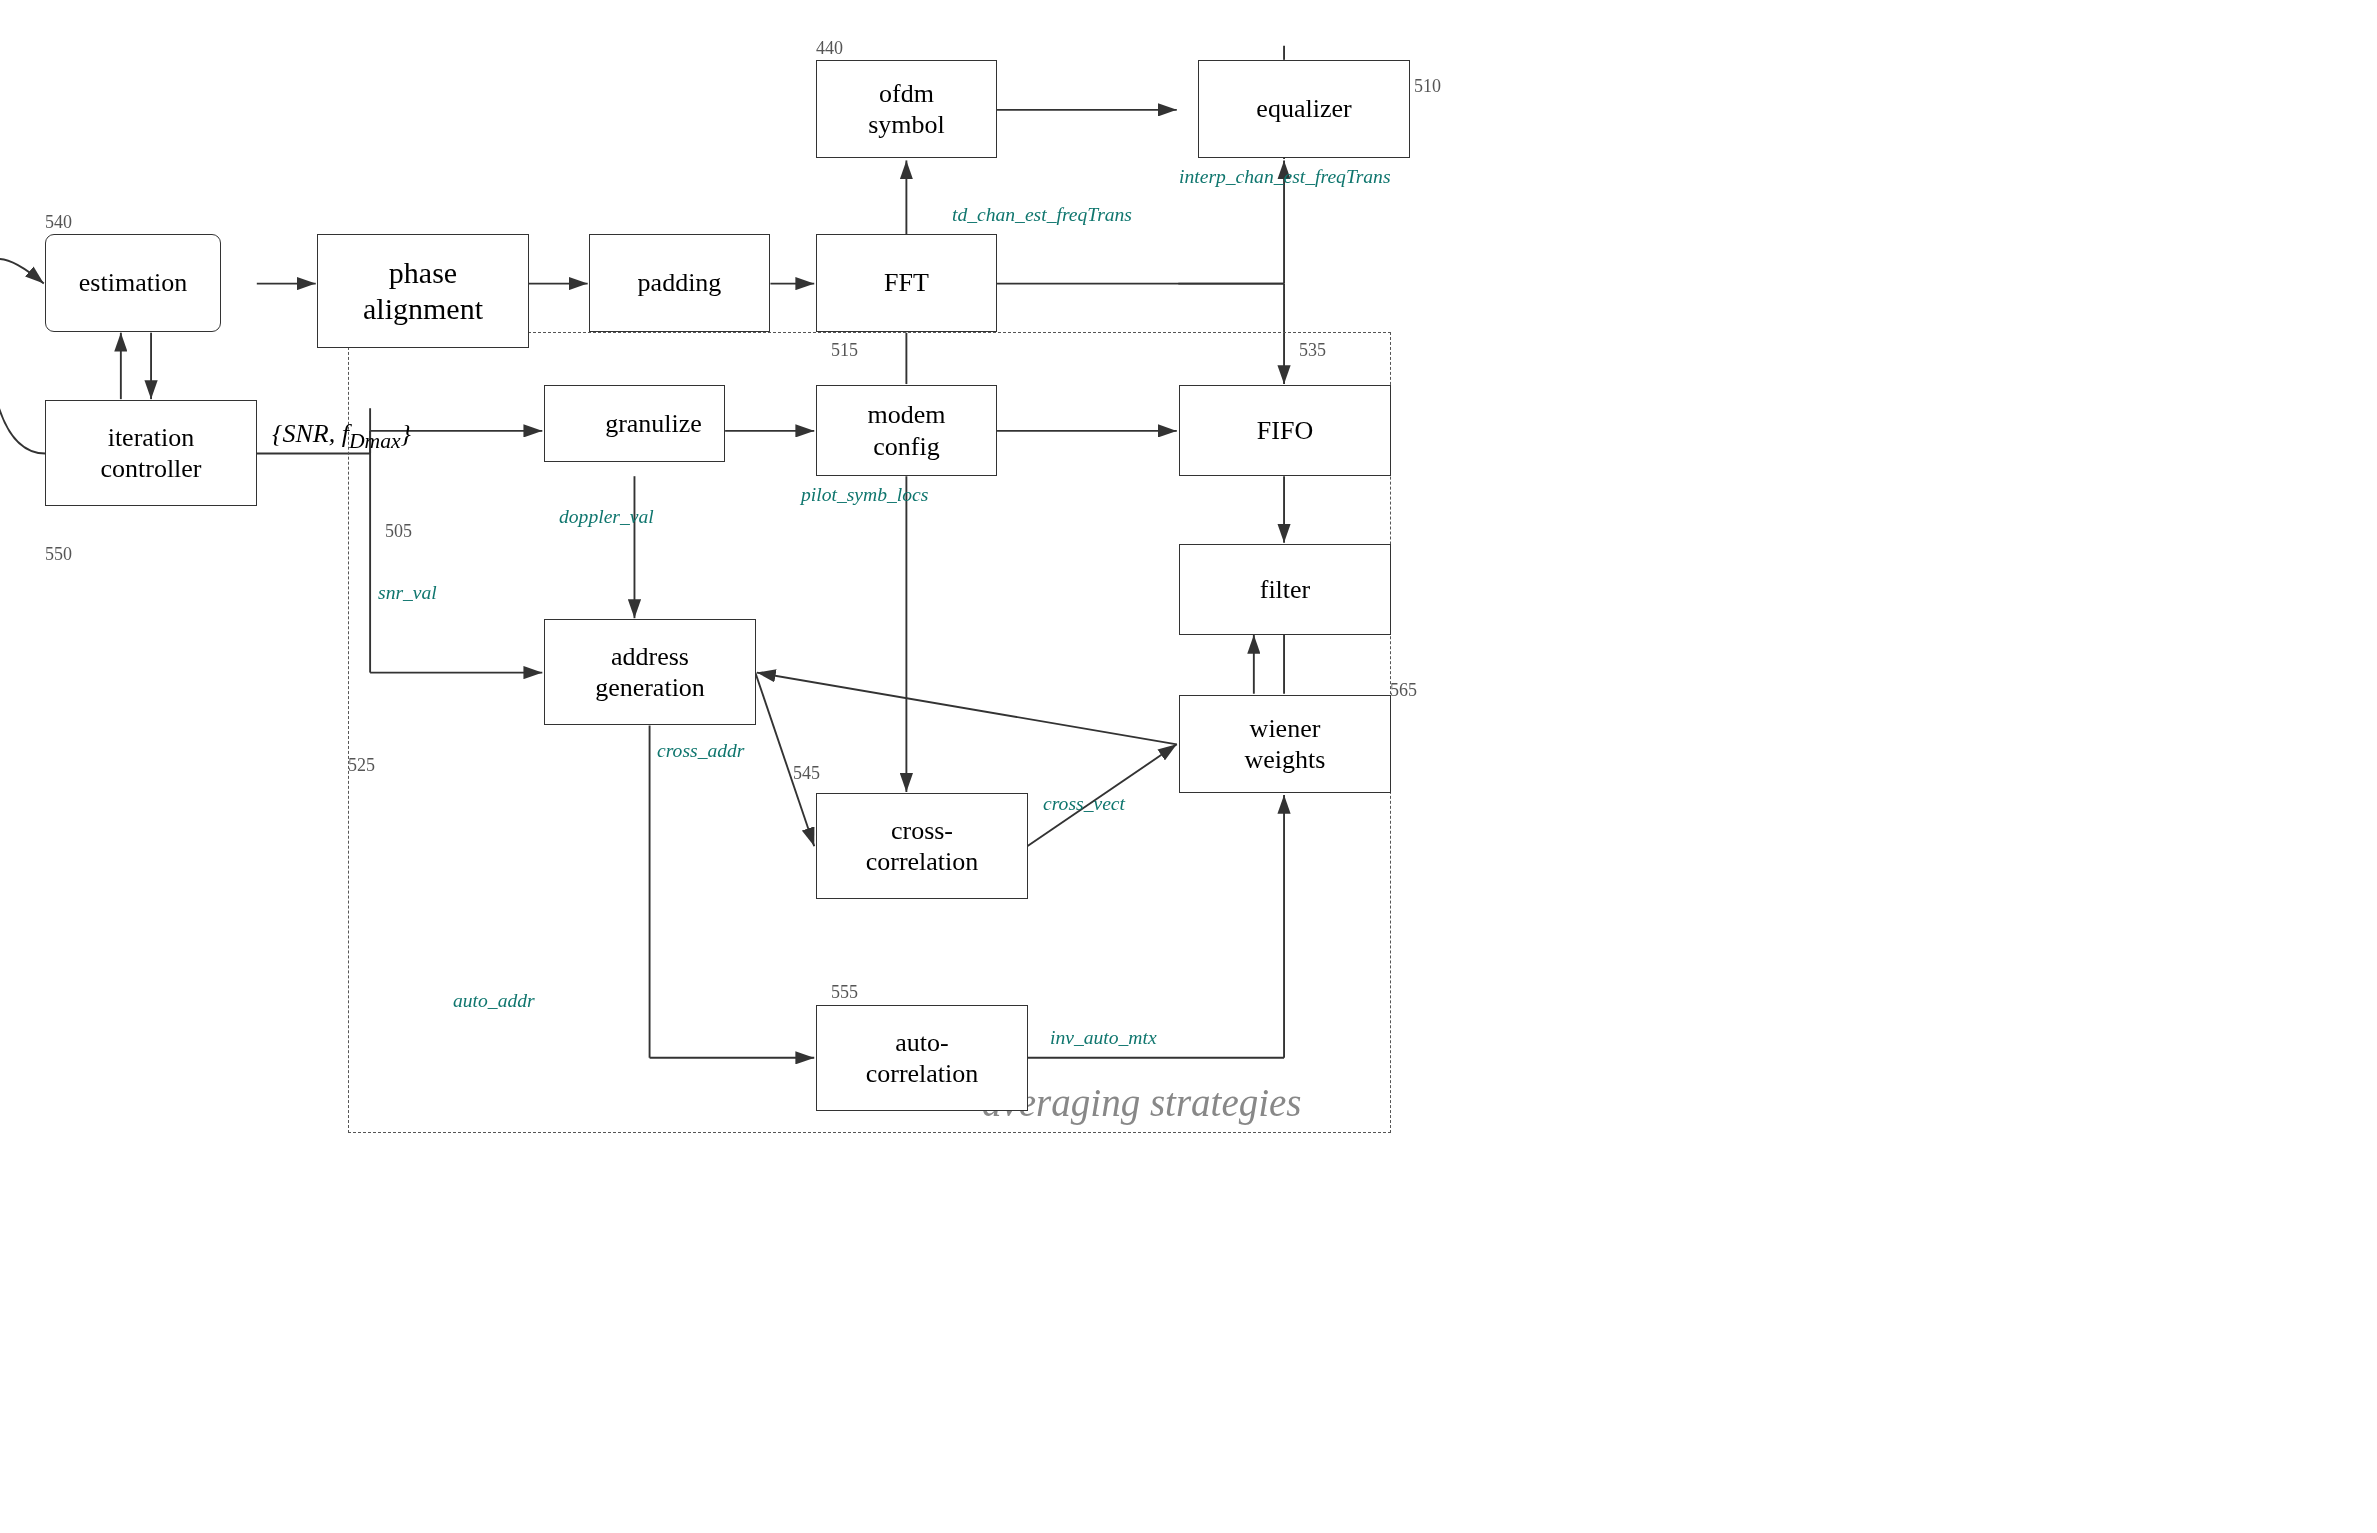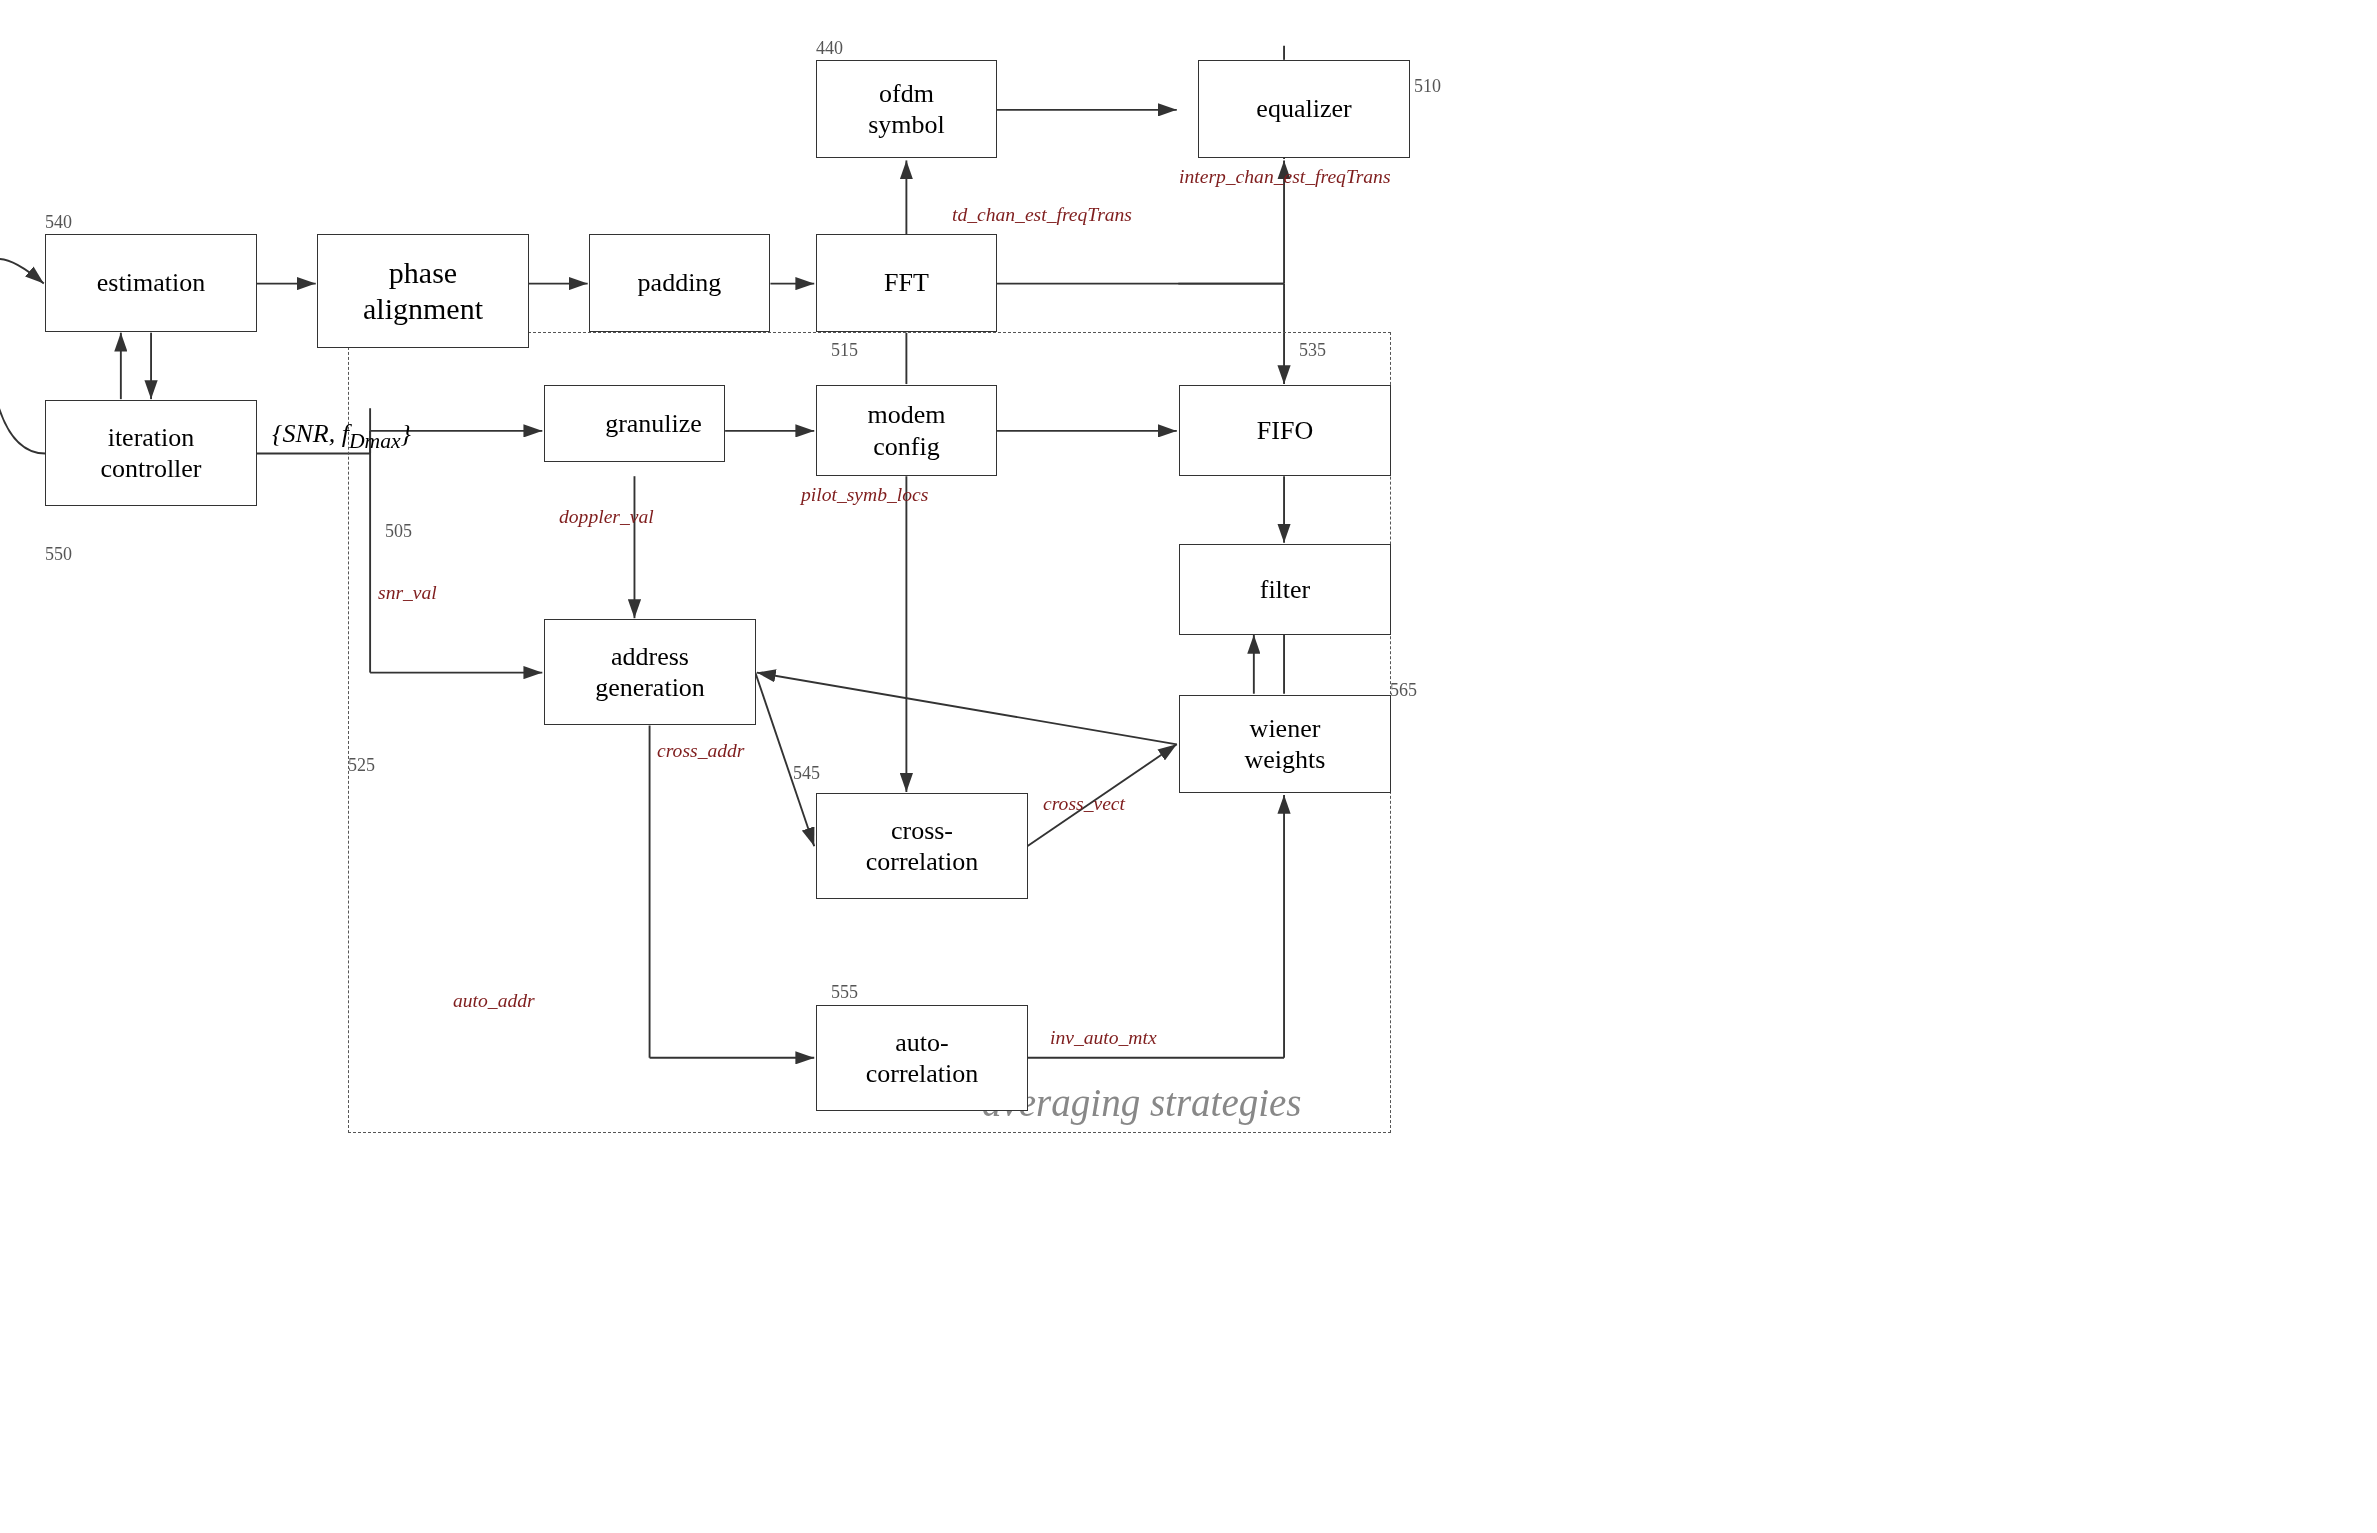--- a/index.html
+++ b/index.html
@@ -25,21 +25,21 @@
       align-items: center;
       justify-content: center;
       text-align: center;
       font-size: 24px;
       line-height: 1.2;
       padding: 6px;
     }
     .label {
       position: absolute;
       font-size: 19.6px;
-      color: #7f1d1d;
+      color: #0f766e;
       font-style: italic;
     }
     .ref-num {
       position: absolute;
       font-size: 18px;
       color: #555;
     }
     .dashed-box {
       position: absolute;
       border: 1.5px dashed #555;
@@ -141,21 +141,21 @@
 
     <line x1="1200" y1="508" x2="1200" y2="440" stroke="#333" stroke-width="2.5"></line>
 
   </svg>
 
   <div class="dashed-box" style="left:348px; top:332px; width:1043px; height:801px;">
   </div>
 
   <div class="avg-label" style="left:982px; top:1080px;">averaging strategies</div>
 
-  <div class="box" style="left:45px; top:234px; width:212px; height:98px; font-size:26px;">
+  <div class="box" style="left:45px; top:234px; width:176px; height:98px; font-size:26px;border-radius:9px;">
     <span>estimation</span>
   </div>
 
   <div class="box" style="left:317px; top:234px; width:212px; height:114px; font-size:30px;">
     <span>phase<br>alignment</span>
   </div>
 
   <div class="box" style="left:589px; top:234px; width:181px; height:98px; font-size:26px;">
     <span>padding</span>
   </div>

